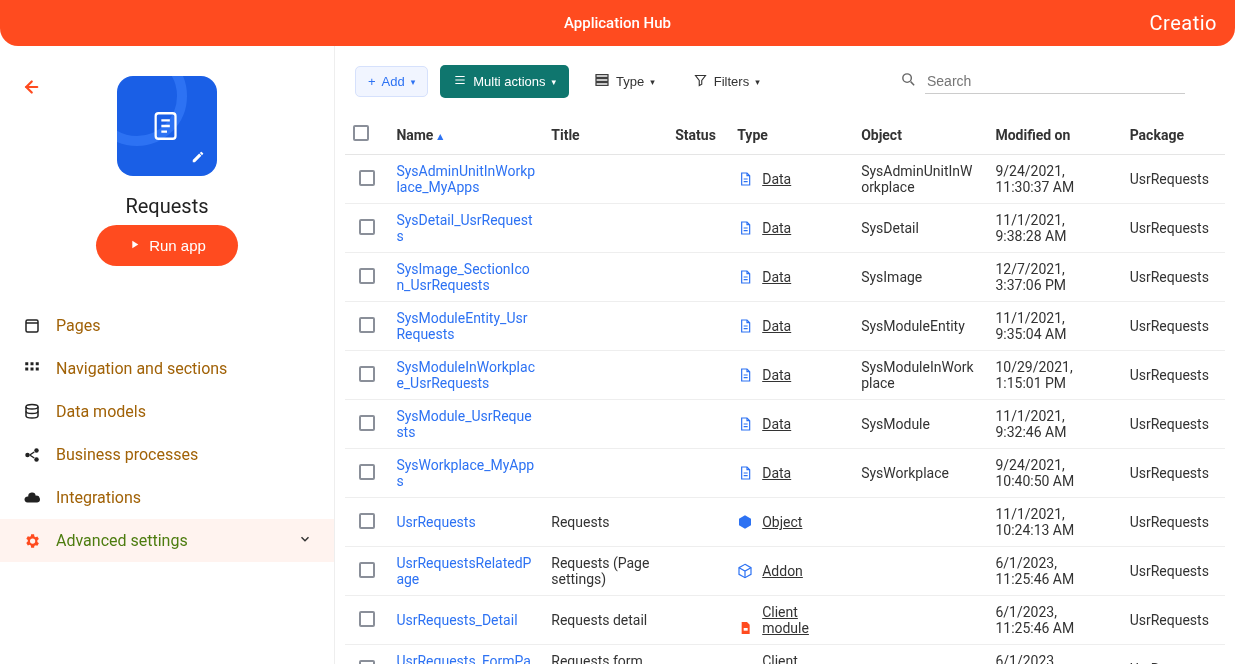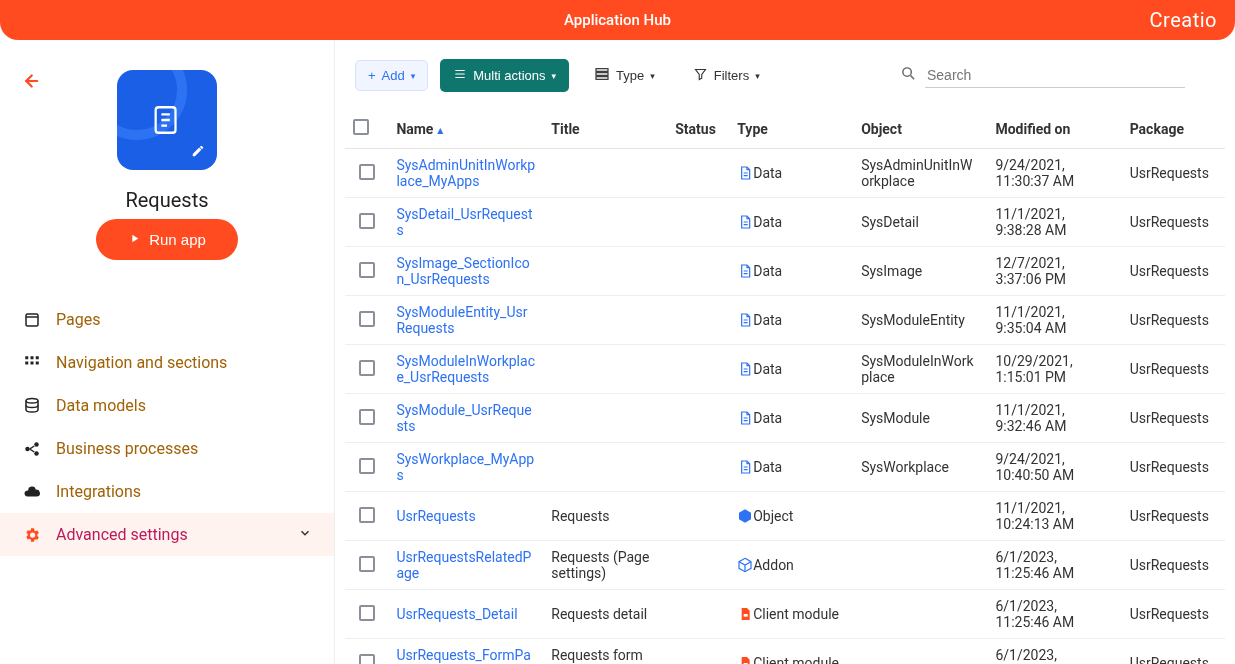--- a/index.html
+++ b/index.html
@@ -1,51 +1,51 @@
 <!DOCTYPE html>
 <html><head>
 <meta charset="utf-8">
 <style>
   * { box-sizing: border-box; margin: 0; padding: 0; }
   body { font-family: -apple-system, BlinkMacSystemFont, "Segoe UI", Roboto, Arial, sans-serif; background: #fff; width: 1235px; color: #333; }
-  .topbar { height: 40px; background: #ff4b1f; display: flex; align-items: center; justify-content: center; position: relative; border-radius: 0 0 18px 18px; }
+  .topbar { height: 46px; background: #ff4b1f; display: flex; align-items: center; justify-content: center; position: relative; border-radius: 0 0 18px 18px; }
   .topbar-title { color: #fff; font-size: 15px; font-weight: 500; }
   .brand { position: absolute; right: 18px; color: #fff; font-weight: 400; font-size: 20px; letter-spacing: .5px; }
   .layout { display: flex; }
   .sidebar { width: 335px; padding: 10px 0 0 0; border-right: 1px solid #eee; min-height: 618px; position: relative; }
   .back-arrow { position: absolute; left: 18px; top: 30px; color: #ff4b1f; cursor: pointer; }
   .app-block { display: flex; flex-direction: column; align-items: center; margin-top: 20px; }
   .app-icon { width: 100px; height: 100px; background: #1a5fe6; border-radius: 16px; position: relative; display:flex; align-items:center; justify-content:center; overflow: hidden; }
   .app-icon::before { content:""; position:absolute; width:80px; height:80px; border: 10px solid #2d72f3; border-radius:50%; left:-30px; top:-30px; }
   .app-icon svg { position: relative; z-index: 2; }
   .app-icon .pencil { position:absolute; bottom:8px; right:8px; width:22px; height:22px; display:flex; align-items:center; justify-content:center; }
   .app-name { margin-top: 18px; font-size: 20px; color: #222; }
   .run-btn { margin-top: 7px; background: #ff4b1f; color: #fff; border: none; border-radius: 26px; padding: 12px 32px; font-size: 15px; display:flex; align-items:center; gap: 8px; cursor: pointer; }
   .nav-list { margin-top: 38px; }
   .nav-item { display:flex; align-items:center; gap: 14px; padding: 12px 22px; font-size: 16px; color: #a16207; cursor:pointer; }
-  .nav-item.active { background: #fff3ef; color: #be185d; }
+  .nav-item.active { background: #fff3ef; color: #4d7c0f; }
   .nav-item.active .chev { margin-left:auto; }
   .nav-icon { width: 20px; display:flex; align-items:center; justify-content:center; color:#222; }
   .nav-item.active .nav-icon { color:#ff4b1f; }
   .main { flex: 1; padding: 18px 10px 10px 10px; }
   .toolbar { display:flex; align-items:center; gap: 12px; margin-bottom: 18px; padding-left: 10px; }
   .btn { display:inline-flex; align-items:center; gap: 6px; border-radius: 5px; padding: 7px 12px; font-size: 13px; cursor:pointer; border:1px solid transparent; }
   .btn-add { background:#f1f5ff; color:#2d72f3; border-color:#d6e1fc; }
   .btn-multi { background:#0f766e; color:#fff; }
   .btn-plain { background:transparent; color:#333; }
   .caret { font-size: 9px; }
   .search-wrap { margin-left: auto; display:flex; align-items:center; gap: 8px; padding-right: 40px; }
   .search-wrap input { border:none; border-bottom:1px solid #ccc; padding: 4px 2px; font-size:14px; width: 260px; outline:none; }
   .table { width:100%; border-collapse: collapse; font-size: 14px; }
   .table th { text-align:left; font-weight:700; color:#333; padding: 8px 8px 10px 8px; border-bottom:1px solid #e5e5e5; white-space:nowrap;margin-left:16px; }
   .table td { padding: 8px 8px; border-bottom:1px solid #eee; vertical-align: middle; }
   .table td.name-cell { color:#2d72f3; cursor:pointer; word-break: break-word; max-width:150px; }
   .chk { width:16px; height:16px; border:2px solid #8a8f99; border-radius:2px; display:inline-block; }
   .sort-ind { color:#2d72f3; font-size: 11px; margin-left:4px; }
-  .type-cell { display:flex; align-items:center; gap:0; }
+  .type-cell { display:flex; align-items:flex-end; gap:9px;text-decoration:underline; }
   .type-icon { width:16px; display:inline-flex; align-items:center; justify-content:center; }
   .col-check { width: 42px; text-align:center; }
   .col-name { width: 150px; }
   .col-title { width: 120px; }
   .col-status { width: 60px; }
   .col-type { width: 120px; }
   .col-object { width: 130px; }
   .col-mod { width: 130px; }
   .col-pkg { width: 100px; }
   td { word-break: break-word; }

